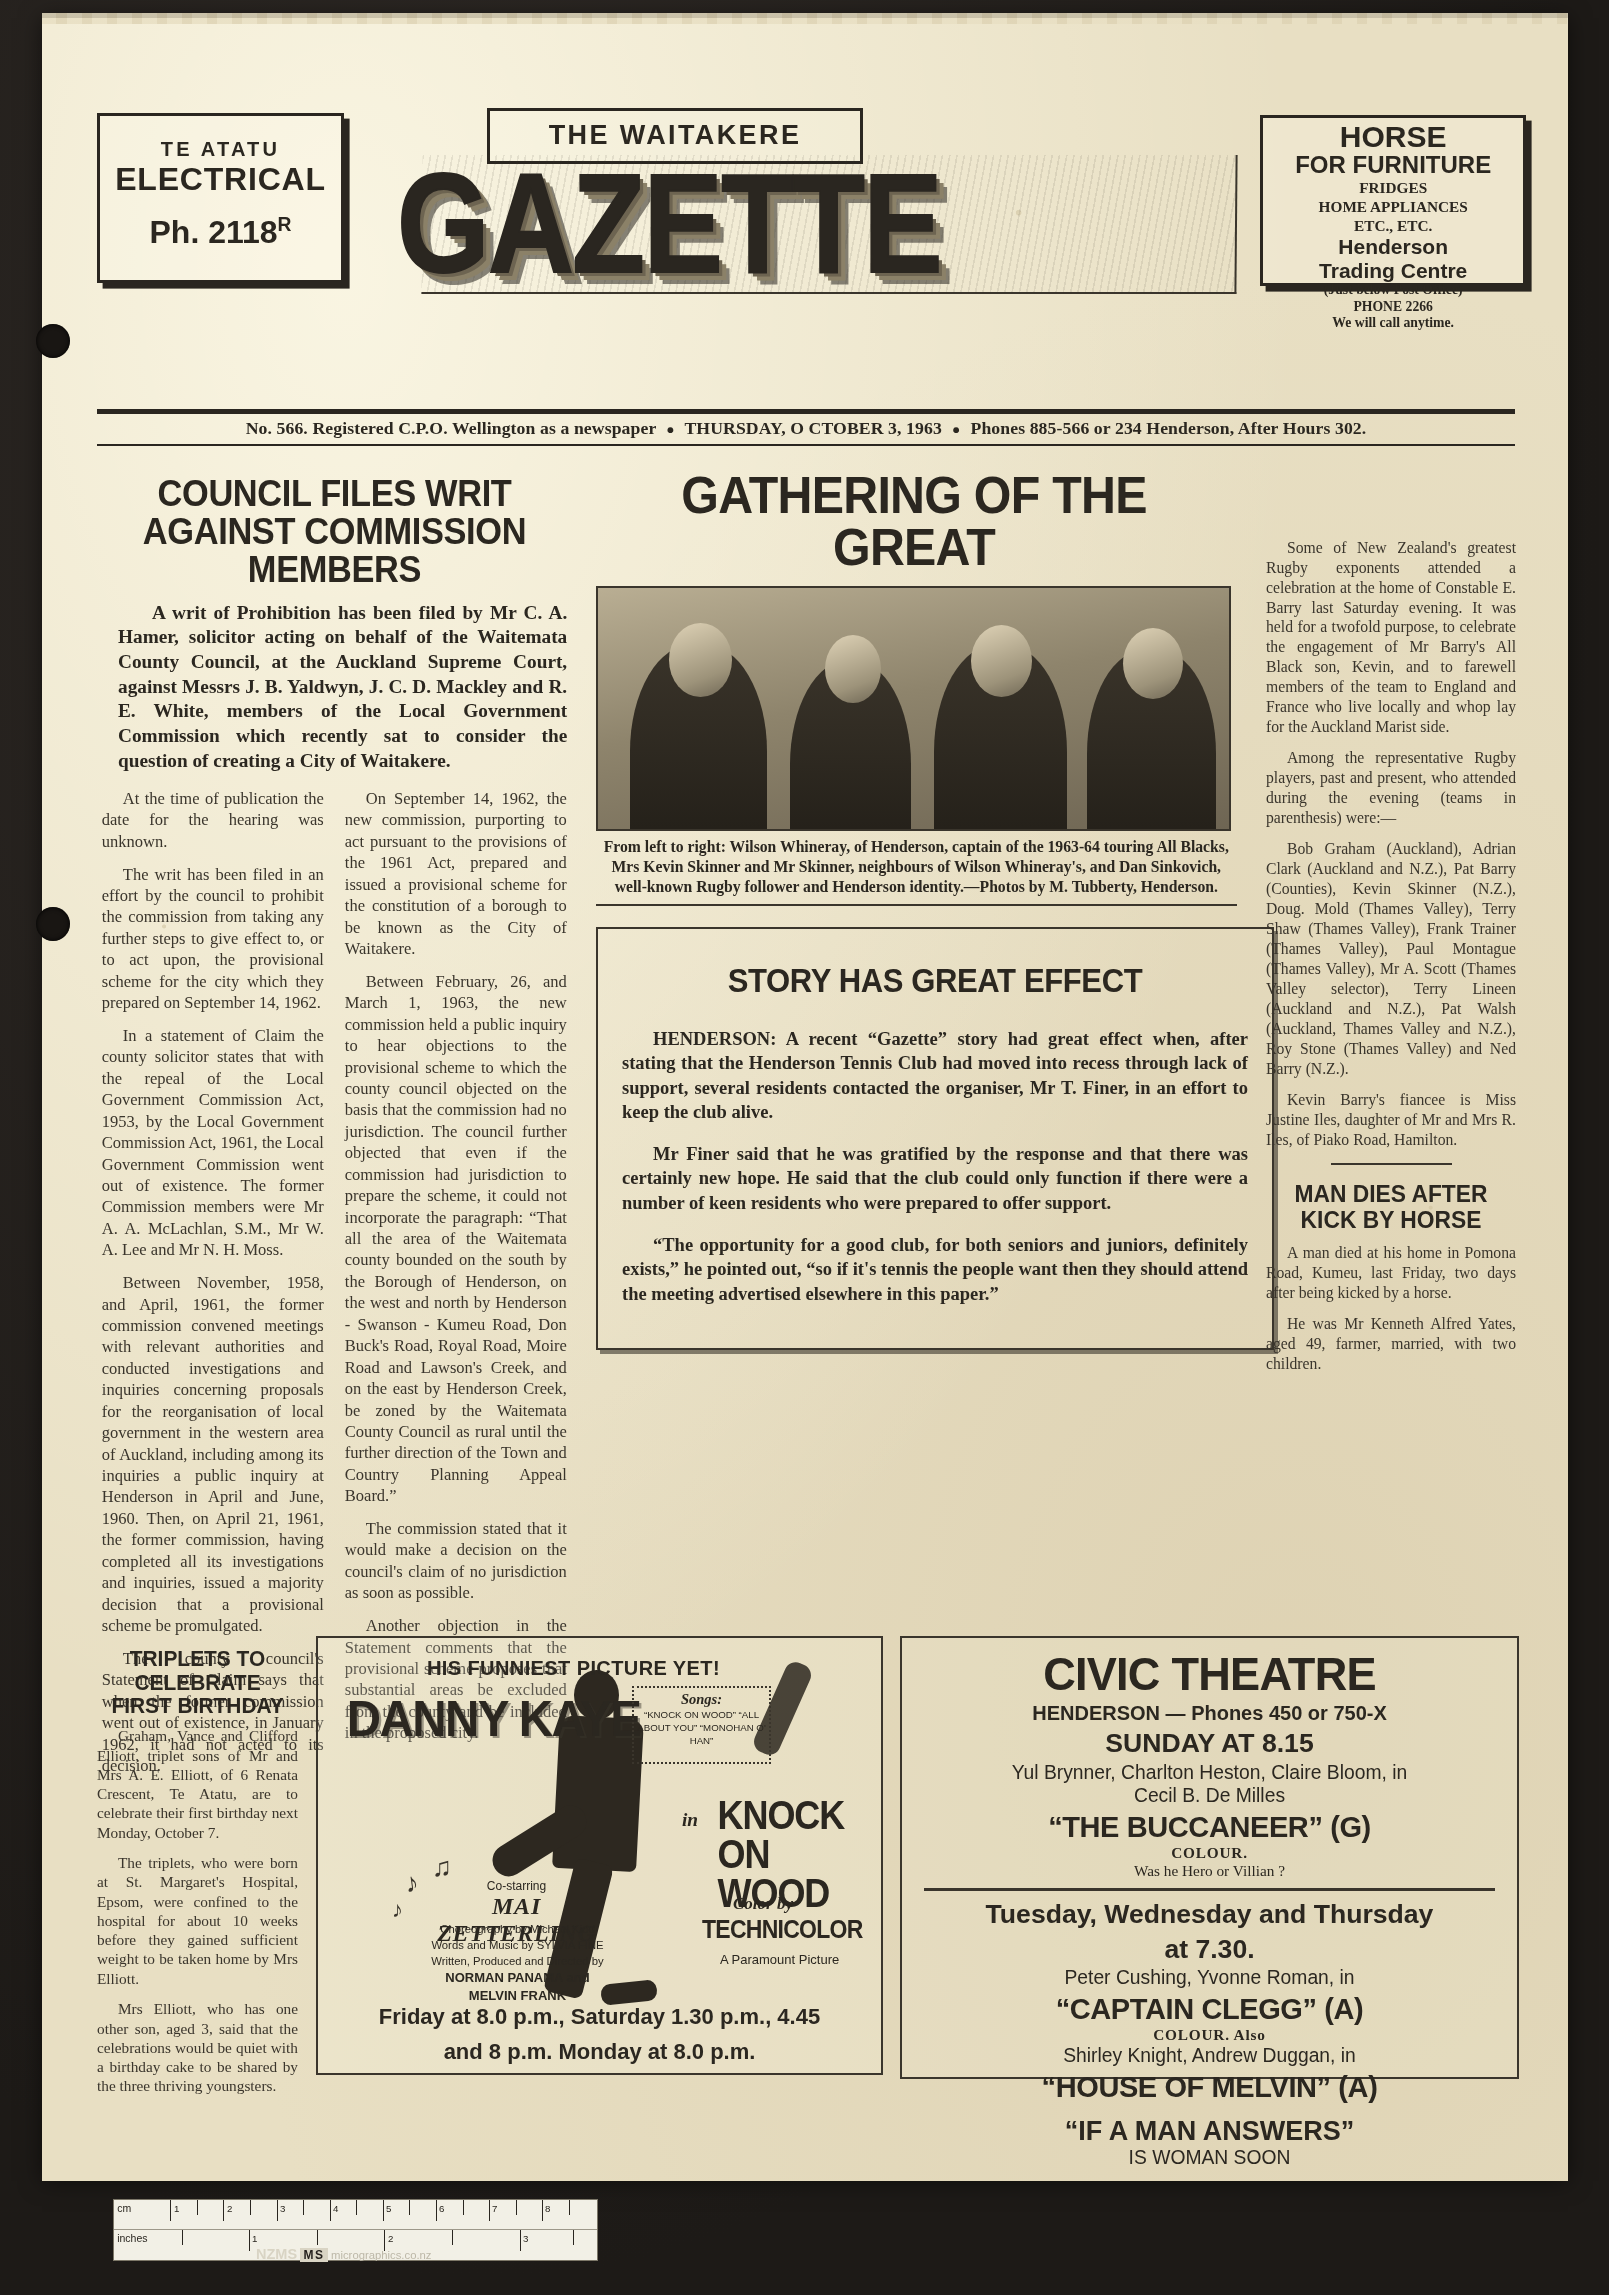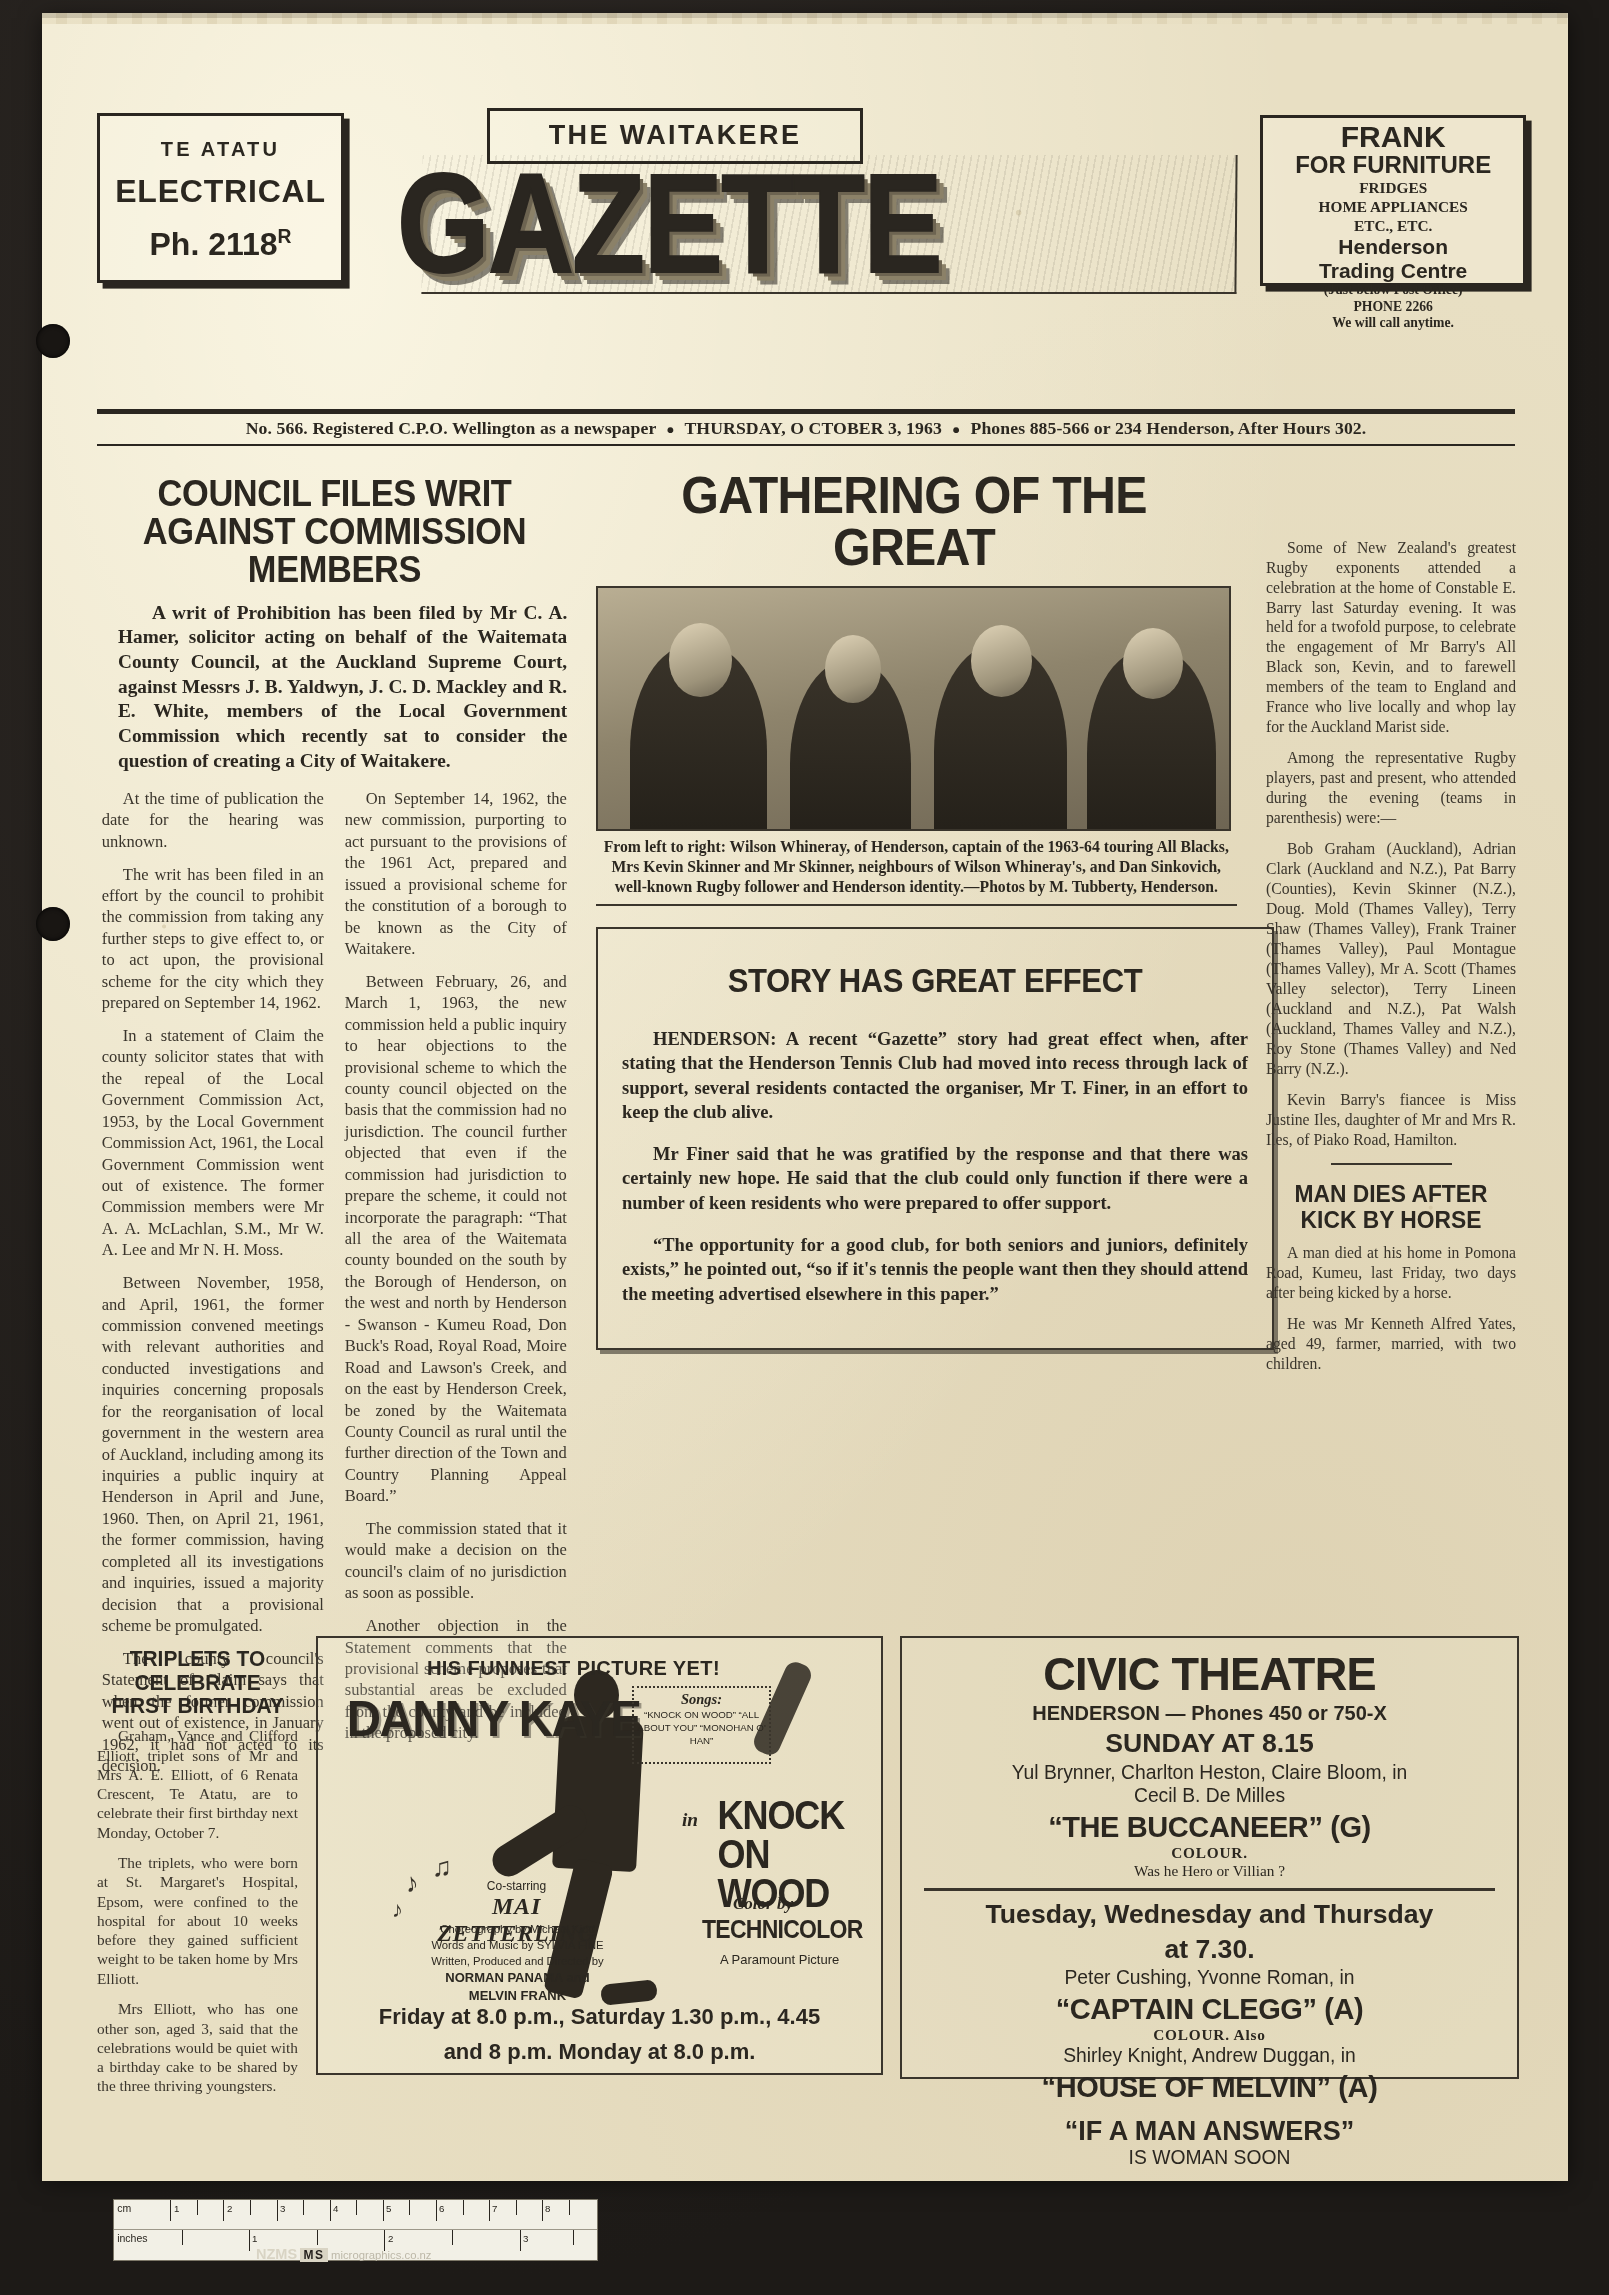--- a/index.html
+++ b/index.html
@@ -52,21 +52,21 @@
   
   #masthead{position:absolute;left:0;top:0;width:100%;height:419px;}
   .box-ad{
     position:absolute;border:3.2px solid #2a2620;
     box-shadow:5.6px 5.6px 0 #2a2620;
     background:rgba(255,253,240,.25);
     text-align:center;
   }
   #te-atatu-ad{left:55px;top:95px;width:241px;height:153px;padding-top:11.3px;}
   #te-atatu-ad .l1{font-family:"Liberation Sans",sans-serif;font-weight:bold;font-size:20px;letter-spacing:3.2px;margin-top:11.3px;}
-  #te-atatu-ad .l2{font-family:"Liberation Sans",sans-serif;font-weight:bold;font-size:32px;letter-spacing:0.8px;margin-top:12px;}
+  #te-atatu-ad .l2{font-family:"Liberation Sans",sans-serif;font-weight:bold;font-size:32px;letter-spacing:0.8px;margin-top:0;}
   #te-atatu-ad .l3{font-family:"Liberation Sans",sans-serif;font-weight:bold;font-size:32px;margin-top:16px;}
   #te-atatu-ad .l3 sup{font-size:19.3px;}
 
   #cash-ad{left:1218px;top:97px;width:254px;height:161px;padding:4.8px 3.2px 0;}
   #cash-ad .c1{font-family:"Liberation Sans",sans-serif;font-weight:bold;font-size:30px;line-height:1;}
   #cash-ad .c2{font-family:"Liberation Sans",sans-serif;font-weight:bold;font-size:24px;line-height:1.05;}
   #cash-ad .c3{font-family:"Liberation Serif",serif;font-weight:bold;font-size:15.3px;line-height:1.25;}
   #cash-ad .c4{font-family:"Liberation Sans",sans-serif;font-weight:bold;font-size:21px;line-height:1.12;}
   #cash-ad .c5{font-family:"Liberation Serif",serif;font-weight:bold;font-size:13.7px;line-height:1.22;}
 
@@ -275,21 +275,21 @@
       <div id="logo-top-band">
         <span>THE WAITAKERE</span>
       </div>
       <div id="logo-3d-plate"></div>
       <div id="logo-word">
         <span>GAZETTE</span>
       </div>
     </div>
 
     <div id="cash-ad" class="box-ad">
-      <div class="c1">FRANK</div>
+      <div class="c1">HORSE</div>
       <div class="c2">FOR FURNITURE</div>
       <div class="c3">FRIDGES</div>
       <div class="c3">HOME APPLIANCES</div>
       <div class="c3">ETC., ETC.</div>
       <div class="c4">Henderson</div>
       <div class="c4">Trading Centre</div>
       <div class="c5">(Just below Post Office)</div>
       <div class="c5">PHONE 2266</div>
       <div class="c5">We will call anytime.</div>
     </div>

